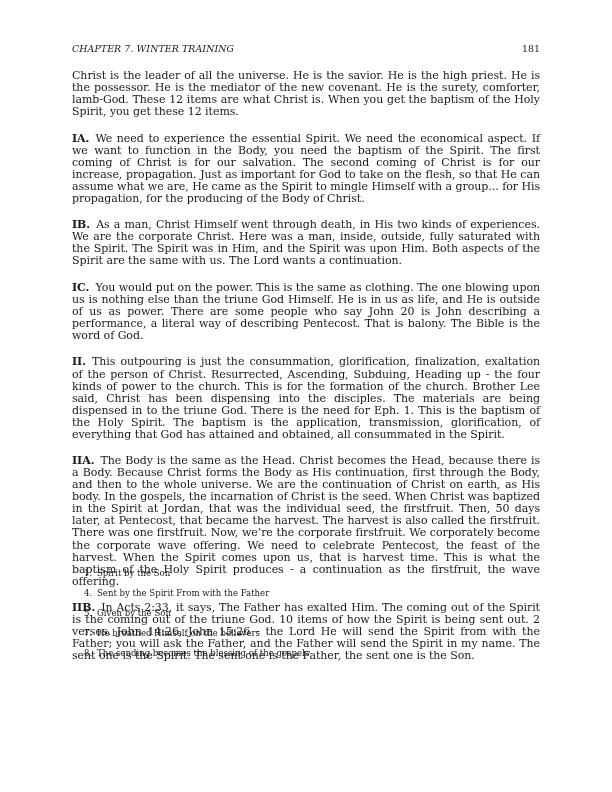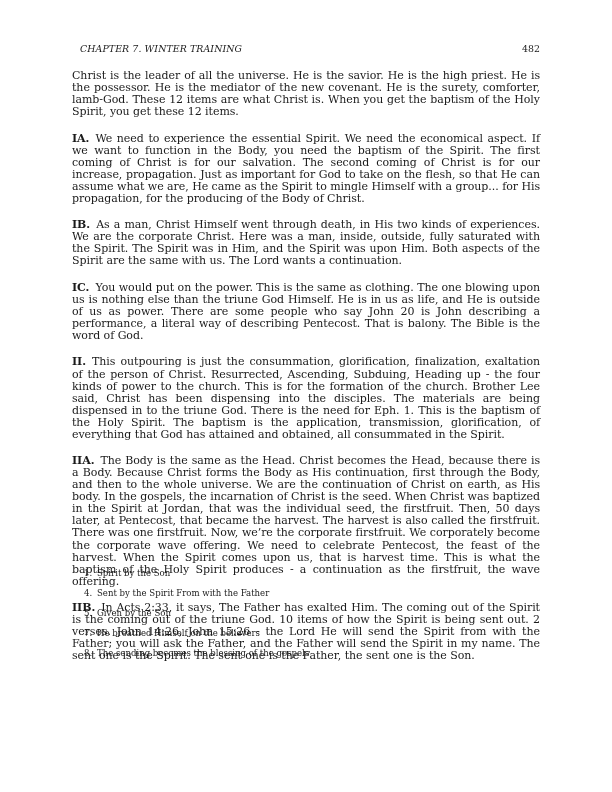--- a/index.html
+++ b/index.html
@@ -6,21 +6,21 @@
     body {
       width: 612px; height: 792px; position: relative; overflow: hidden;
       font-family: "DejaVu Serif", "Liberation Serif", serif;
       color: #1a1a1a;
     }
     .page { position: absolute; left: 72px; top: 0; width: 468px; }
     .header {
       position: absolute; top: 43px; left: 0; width: 468px;
       font-size: 9.4px; line-height: 12px;
     }
-    .header .title { font-style: italic; position: absolute; left: 8px; top: 0; letter-spacing: 0.1px; }
+    .header .title { font-style: italic; position: absolute; left: 0; top: 0; letter-spacing: 0.1px; }
     .header .pageno { position: absolute; right: 0; top: 0; }
     .body { position: absolute; left: 0; top: 70px; width: 468px; }
     p {
       margin: 0 0 14.4px 0;
       font-size: 11px; line-height: 12.05px;
       text-align: justify; letter-spacing: -0.05px;
     }
     p .label { font-weight: bold; margin-right: 6px; }
     ol.list {
       list-style: none; margin: 0; padding: 0;
@@ -31,21 +31,21 @@
       white-space: nowrap;
     }
     ol.list li .num { display: inline-block; width: 13px; }
   </style>
 </head>
 <body>
 
 <div class="page">
   <div class="header">
     <span class="title">CHAPTER 7.  WINTER TRAINING</span>
-    <span class="pageno">482</span>
+    <span class="pageno">181</span>
   </div>
 
   <div class="body">
     <p><span>Christ is the leader of all the universe. He is the savior. He is the high priest. He is the possessor. He is the mediator of the new covenant. He is the surety, comforter, lamb-God. These 12 items are what Christ is. When you get the baptism of the Holy Spirit, you get these 12 items.</span></p>
     <p><span class="label">IA.</span><span>We need to experience the essential Spirit. We need the economical aspect. If we want to function in the Body, you need the baptism of the Spirit. The first coming of Christ is for our salvation. The second coming of Christ is for our increase, propagation. Just as important for God to take on the flesh, so that He can assume what we are, He came as the Spirit to mingle Himself with a group... for His propagation, for the producing of the Body of Christ.</span></p>
     <p><span class="label">IB.</span><span>As a man, Christ Himself went through death, in His two kinds of experiences. We are the corporate Christ. Here was a man, inside, outside, fully saturated with the Spirit. The Spirit was in Him, and the Spirit was upon Him. Both aspects of the Spirit are the same with us. The Lord wants a continuation.</span></p>
     <p><span class="label">IC.</span><span>You would put on the power. This is the same as clothing. The one blowing upon us is nothing else than the triune God Himself. He is in us as life, and He is outside of us as power. There are some people who say John 20 is John describing a performance, a literal way of describing Pentecost. That is balony. The Bible is the word of God.</span></p>
     <p><span class="label">II.</span><span>This outpouring is just the consummation, glorification, finalization, exaltation of the person of Christ. Resurrected, Ascending, Subduing, Heading up - the four kinds of power to the church. This is for the formation of the church. Brother Lee said, Christ has been dispensing into the disciples. The materials are being dispensed in to the triune God. There is the need for Eph. 1. This is the baptism of the Holy Spirit. The baptism is the application, transmission, glorification, of everything that God has attained and obtained, all consummated in the Spirit.</span></p>
     <p><span class="label">IIA.</span><span>The Body is the same as the Head. Christ becomes the Head, because there is a Body. Because Christ forms the Body as His continuation, first through the Body, and then to the whole universe. We are the continuation of Christ on earth, as His body. In the gospels, the incarnation of Christ is the seed. When Christ was baptized in the Spirit at Jordan, that was the individual seed, the firstfruit. Then, 50 days later, at Pentecost, that became the harvest. The harvest is also called the firstfruit. There was one firstfruit. Now, we’re the corporate firstfruit. We corporately become the corporate wave offering. We need to celebrate Pentecost, the feast of the harvest. When the Spirit comes upon us, that is harvest time. This is what the baptism of the Holy Spirit produces - a continuation as the firstfruit, the wave offering.</span></p>
     <p><span class="label">IIB.</span><span>In Acts 2:33, it says, The Father has exalted Him. The coming out of the Spirit is the coming out of the triune God. 10 items of how the Spirit is being sent out. 2 verses. John 14:26, John 15:26 - the Lord He will send the Spirit from with the Father; you will ask the Father, and the Father will send the Spirit in my name. The sent one is the Spirit. The sent one is the Father, the sent one is the Son.</span></p>

